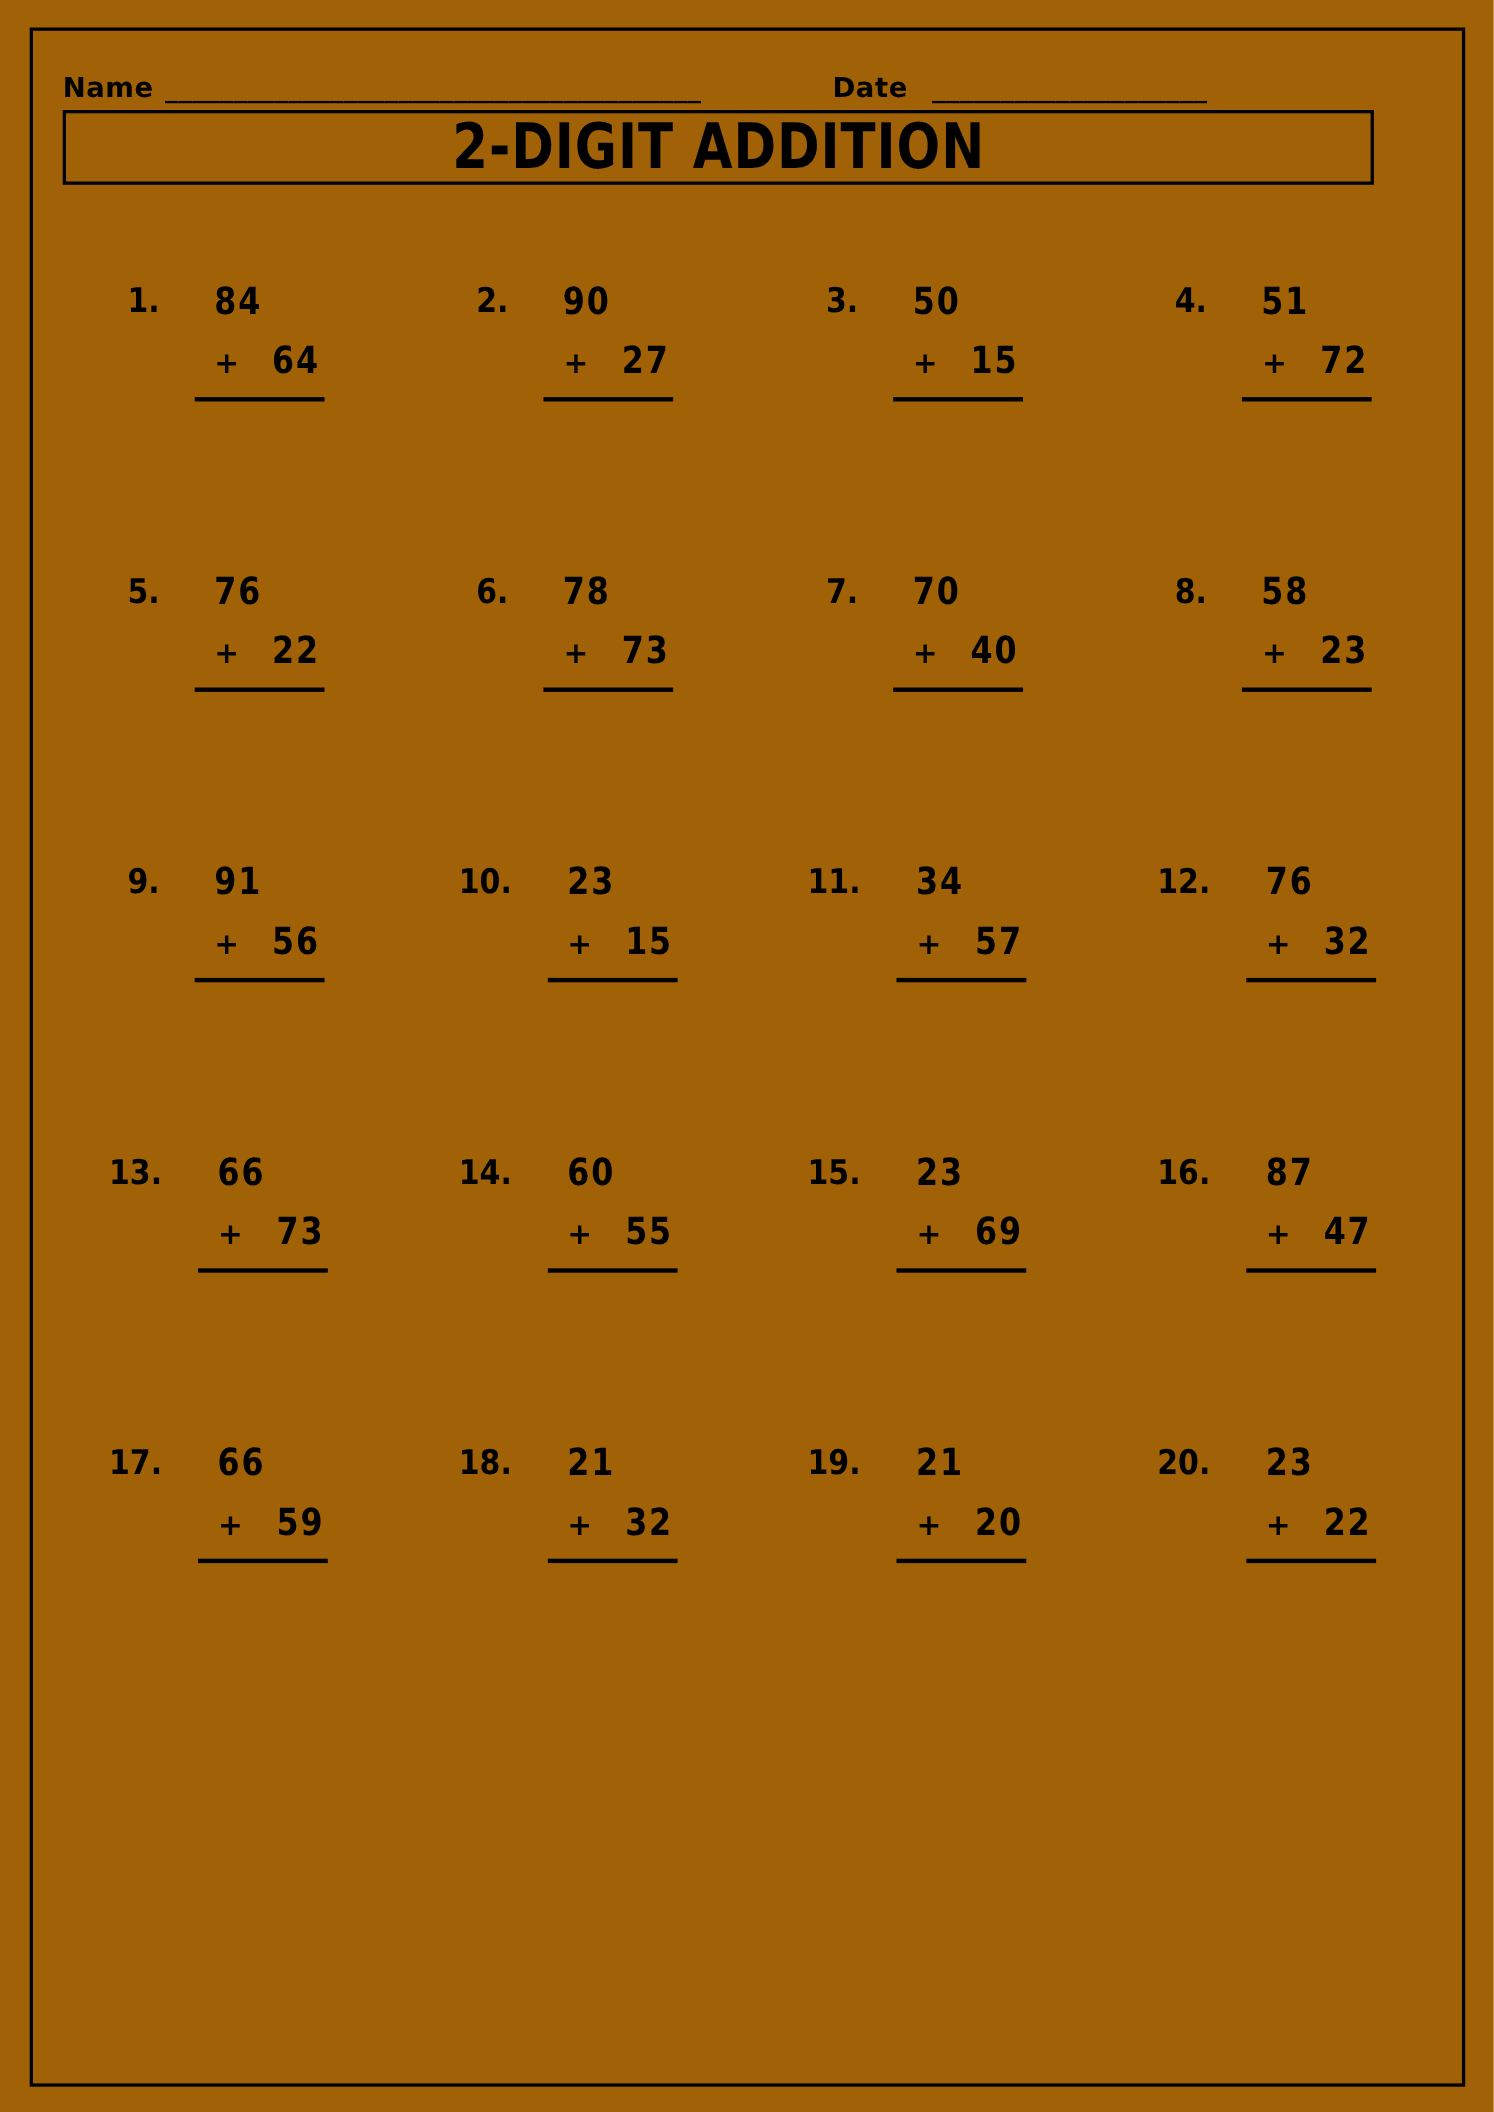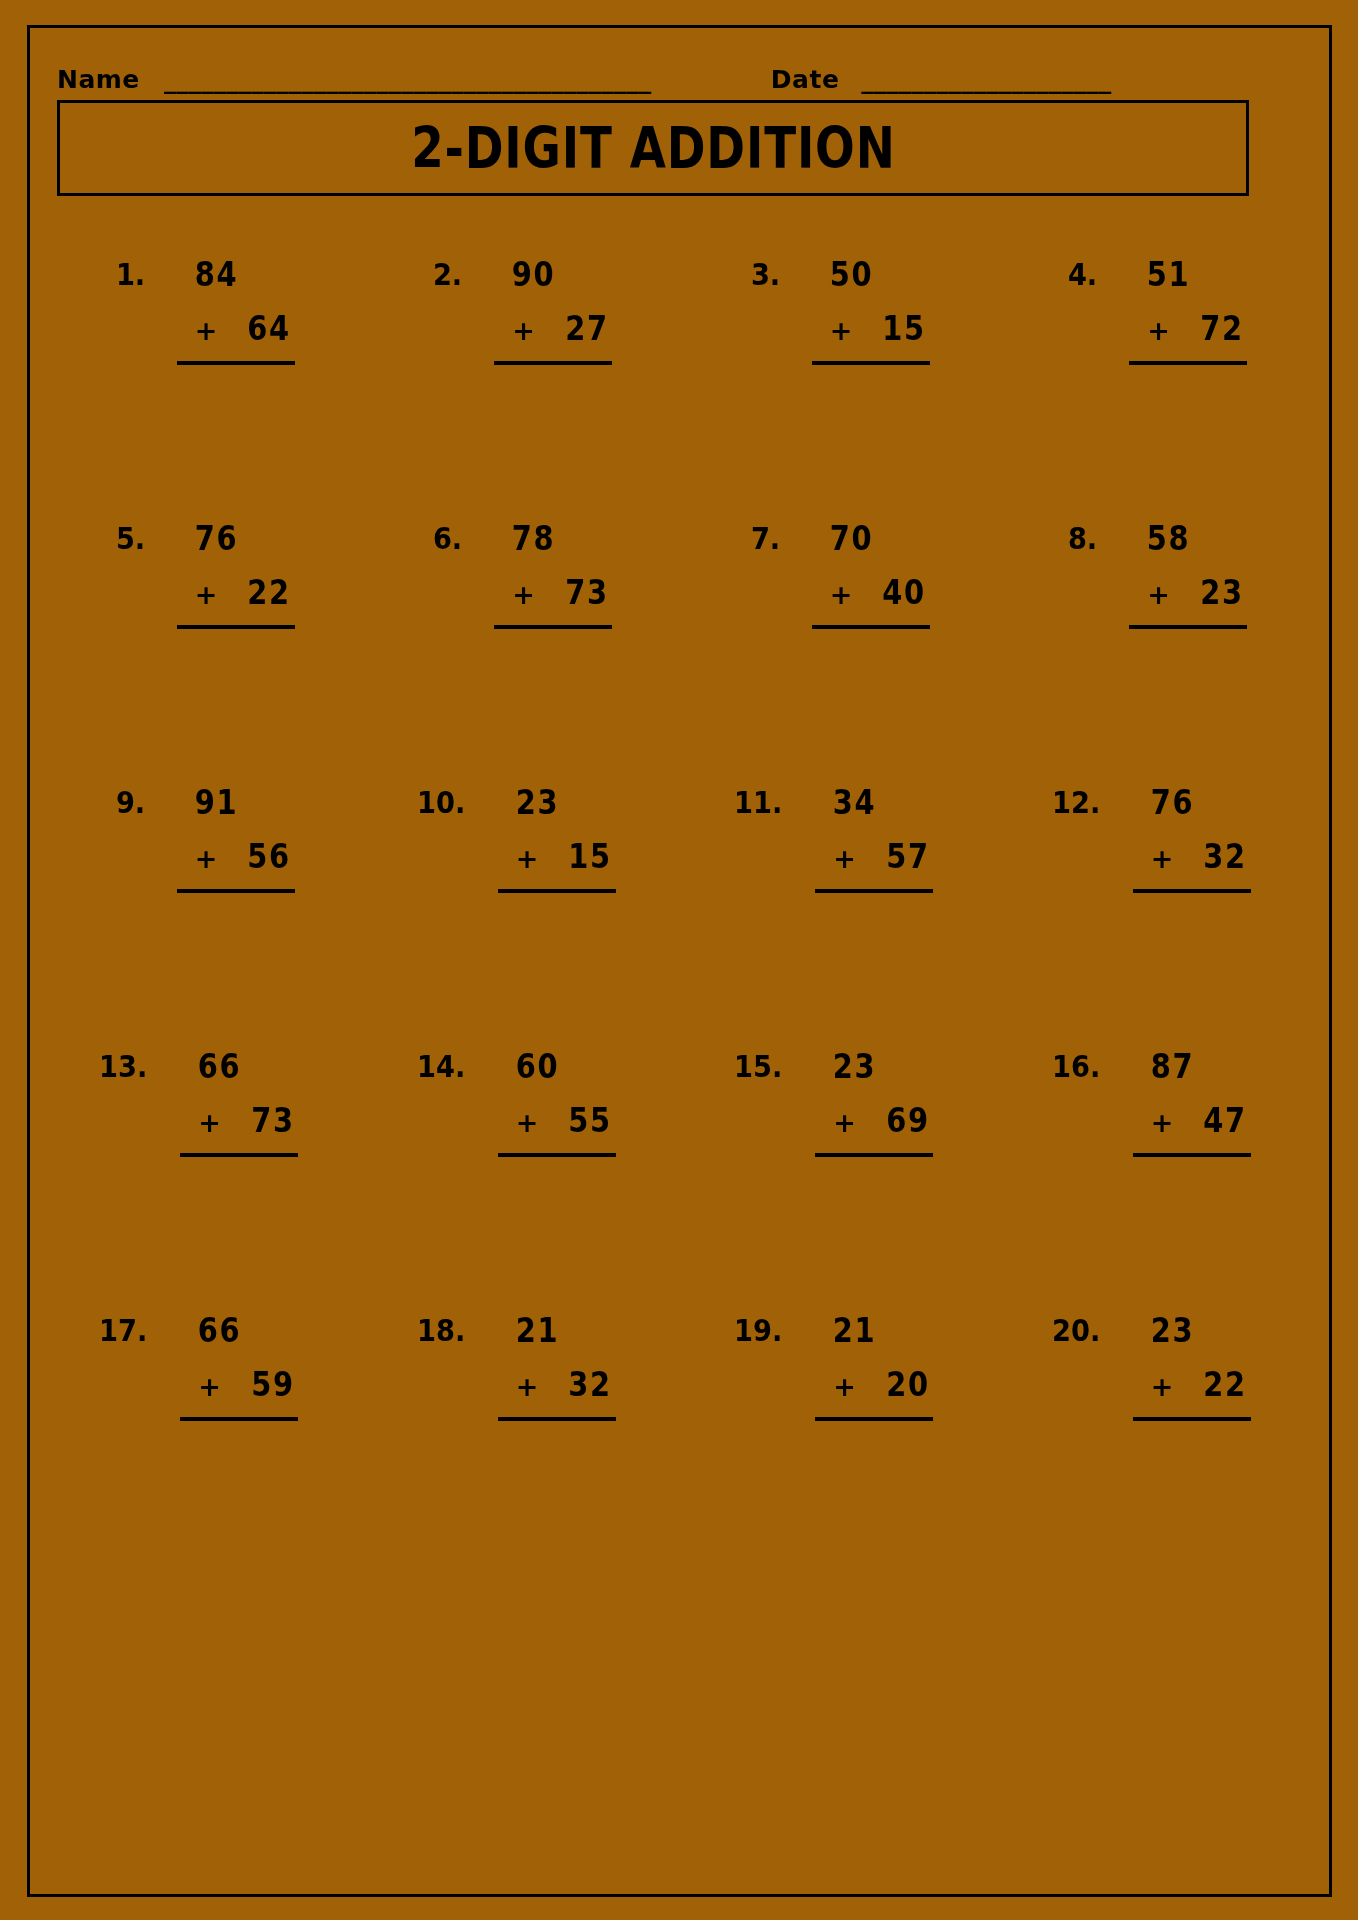--- a/index.html
+++ b/index.html
@@ -56,31 +56,31 @@
   .dash-line {
     font-size: 25px;
     font-weight: 700;
     color: #000;
     overflow: hidden;
     white-space: nowrap;
     line-height: 1;
     letter-spacing: 0px;
     padding-bottom: 2px;
   }
-  .name-dash { width: 585px; margin-left: 24px; }
+  .name-dash { width: 585px; margin-left: 10px; }
   .date-label { margin-left: 22px; }
   .date-dash { width: 290px; margin-left: 22px; }
 
   
   .title-box {
     position: absolute;
     left: 57px;
     top: 100px;
     width: 1192px;
-    height: 96px;
+    height: 68px;
     border: 3px solid #000;
     box-sizing: border-box;
     display: flex;
     align-items: center;
     justify-content: center;
   }
   .title-text {
     font-family: "DejaVu Sans", sans-serif;
     font-size: 57px;
     font-weight: 700;

